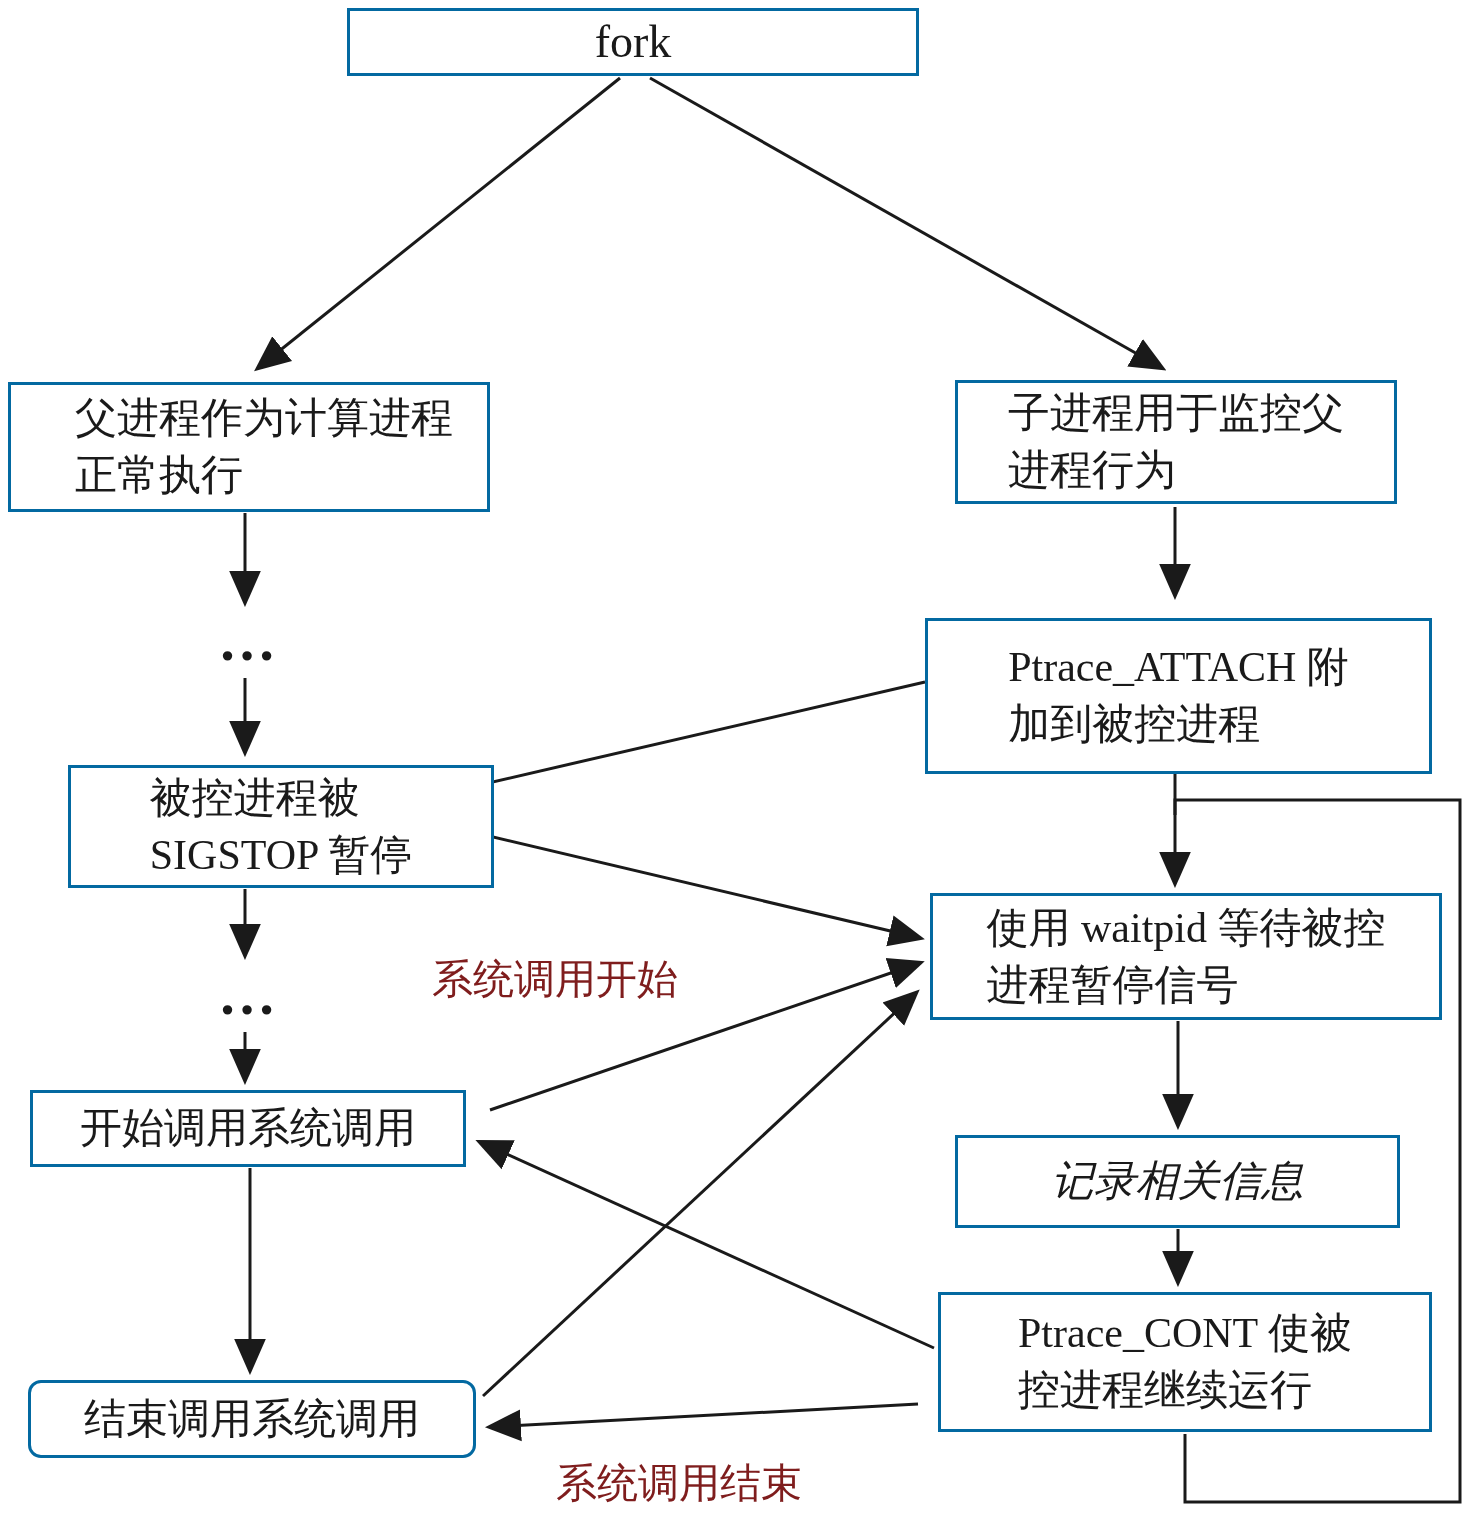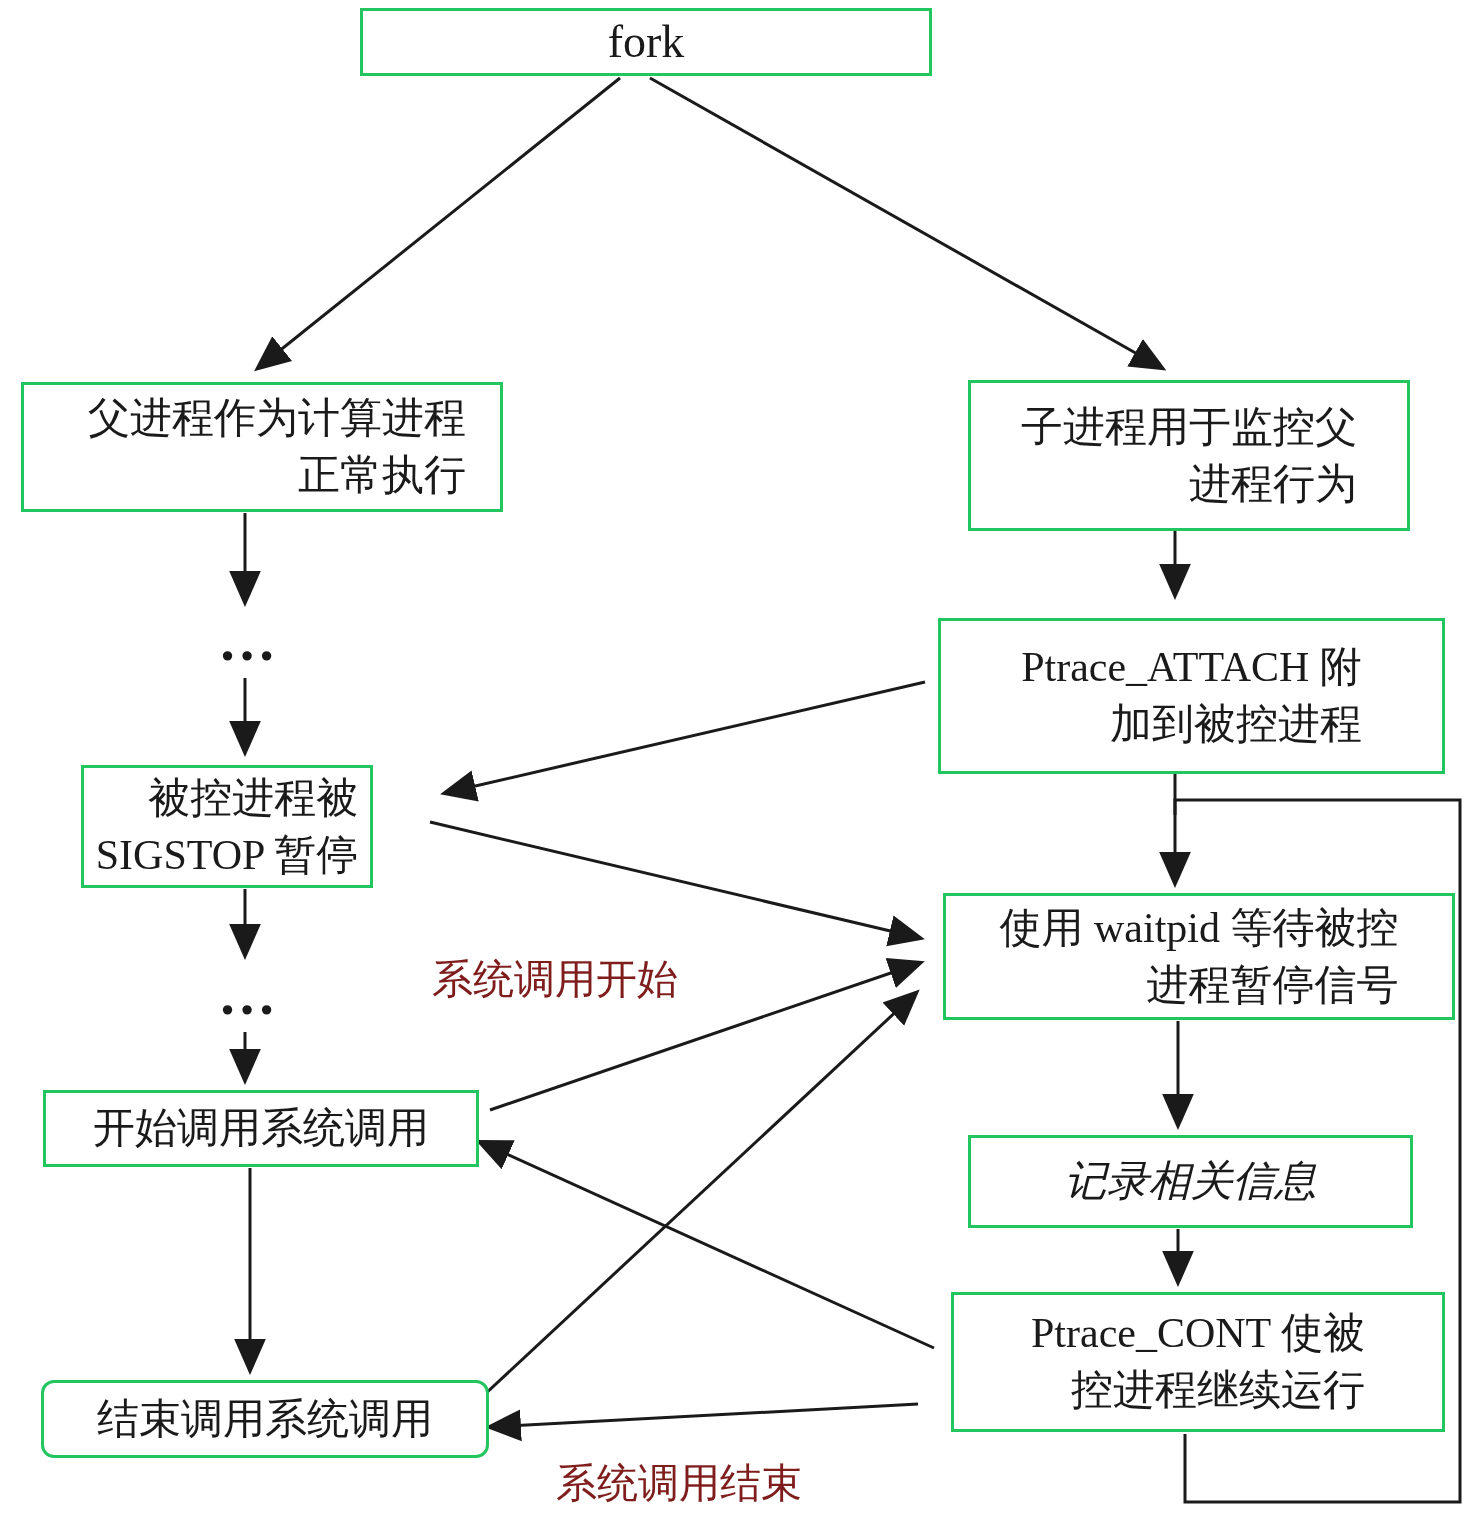--- a/index.html
+++ b/index.html
@@ -18,32 +18,31 @@
   #arrows {
     position: absolute;
     left: 0;
     top: 0;
     width: 1476px;
     height: 1513px;
   }
   .node {
     position: absolute;
     box-sizing: border-box;
-    border: 3px solid #22c55e;
+    border: 3px solid #0369a1;
     background: #ffffff;
     display: flex;
     align-items: center;
     justify-content: center;
-    text-align: right;
+    text-align: left;
     white-space: pre-line;
     font-size: 42px;
     line-height: 1.35;
     color: #1a1a1a;
     z-index: 2;
-    margin-left: 13px;
   }
   .node.fork-node {
     font-size: 46px;
   }
   .ellipsis {
     position: absolute;
     font-size: 58px;
     font-weight: bold;
     color: #1a1a1a;
     z-index: 2;
@@ -92,27 +91,27 @@
     <line x1="918" y1="1404" x2="490" y2="1427" stroke="#1a1a1a" stroke-width="3" marker-end="url(#arrow)"></line>
 
     <polyline points="1185,1434 1185,1502 1460,1502 1460,800 1175,800 1175,815" fill="none" stroke="#1a1a1a" stroke-width="3"></polyline>
   </svg>
 
   <div class="node fork-node" style="left:347px; top:8px; width:572px; height:68px;">fork</div>
 
   <div class="node" style="left:8px; top:382px; width:482px; height:130px;padding-left:30px;">父进程作为计算进程
 正常执行</div>
 
-  <div class="node" style="left:955px; top:380px; width:442px; height:151px;">子进程用于监控父
+  <div class="node" style="left:955px; top:380px; width:442px; height:124px;">子进程用于监控父
 进程行为</div>
 
   <div class="node" style="left:925px; top:618px; width:507px; height:156px;">Ptrace_ATTACH 附
 加到被控进程</div>
 
-  <div class="node" style="left:68px; top:765px; width:292px; height:123px;">被控进程被
+  <div class="node" style="left:68px; top:765px; width:426px; height:123px;">被控进程被
 SIGSTOP 暂停</div>
 
   <div class="node" style="left:30px; top:1090px; width:436px; height:77px;">开始调用系统调用</div>
 
   <div class="node" style="left:930px; top:893px; width:512px; height:127px;">使用 waitpid 等待被控
 进程暂停信号</div>
 
   <div class="node" style="left:955px; top:1135px; width:445px; height:93px;font-style:italic;">记录相关信息</div>
 
   <div class="node" style="left:938px; top:1292px; width:494px; height:140px;">Ptrace_CONT 使被

